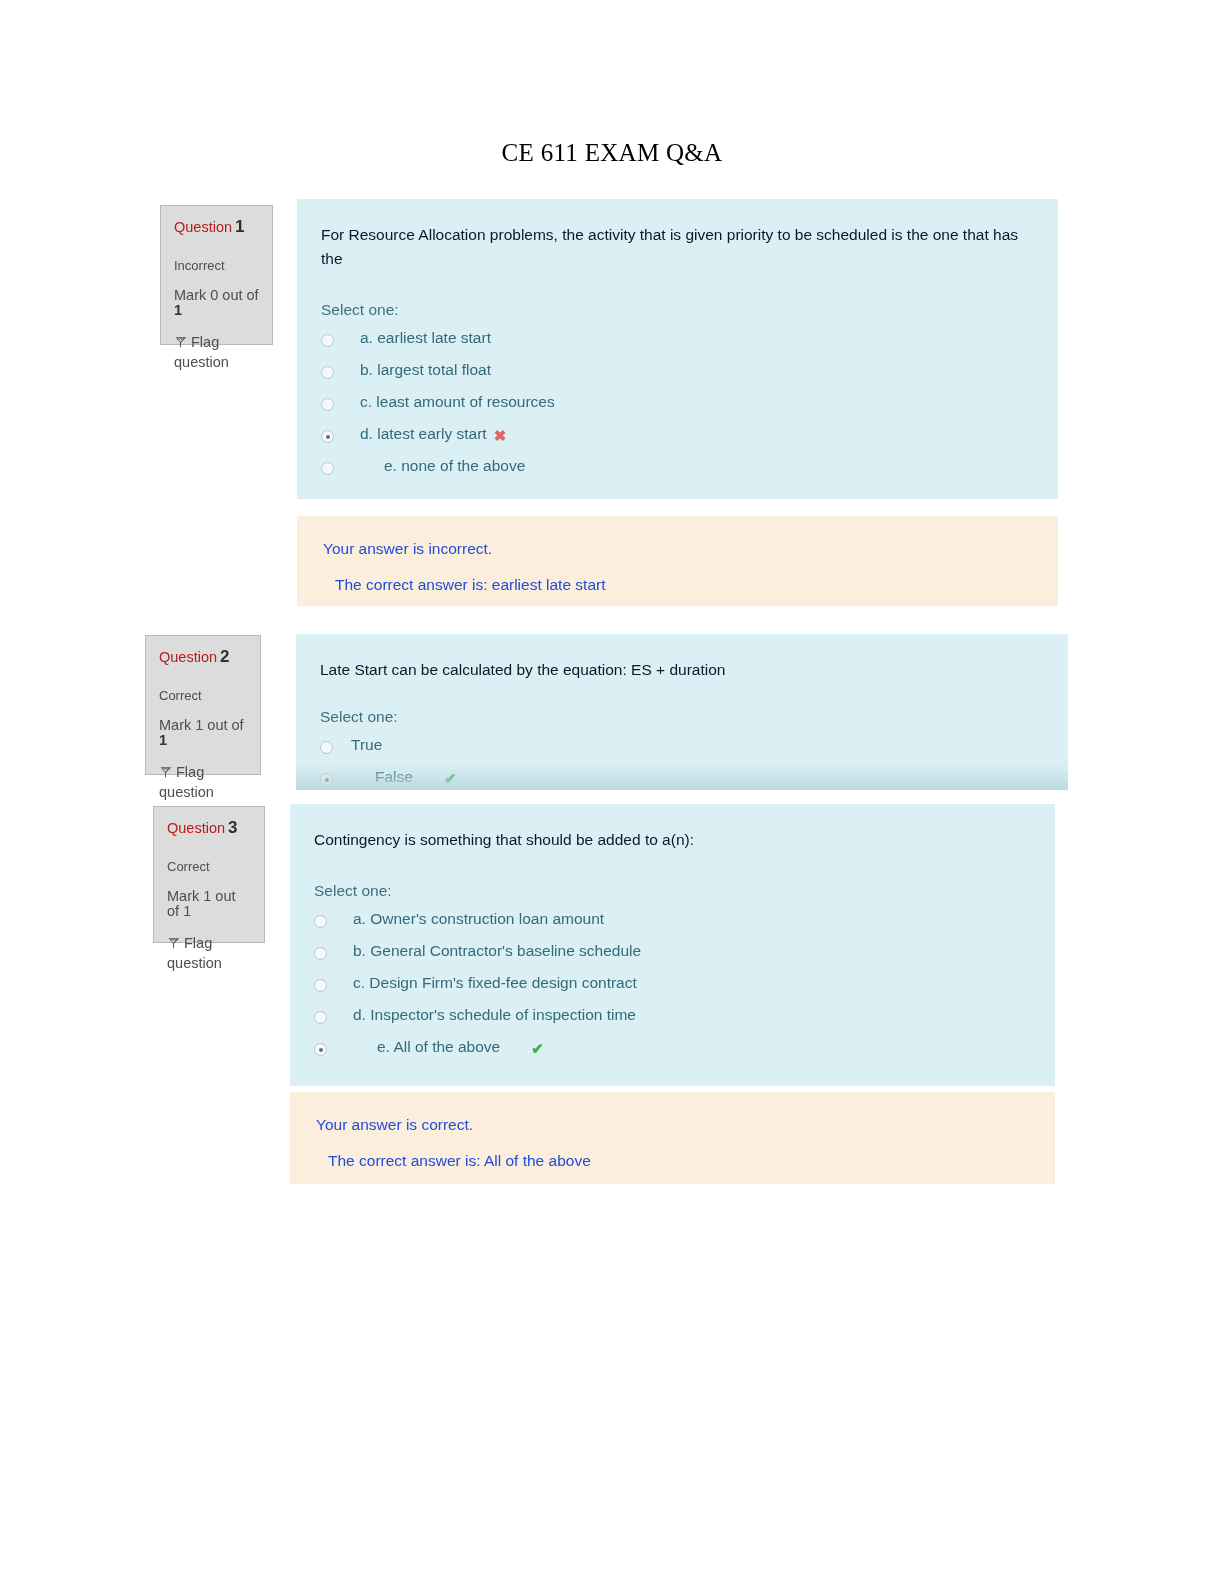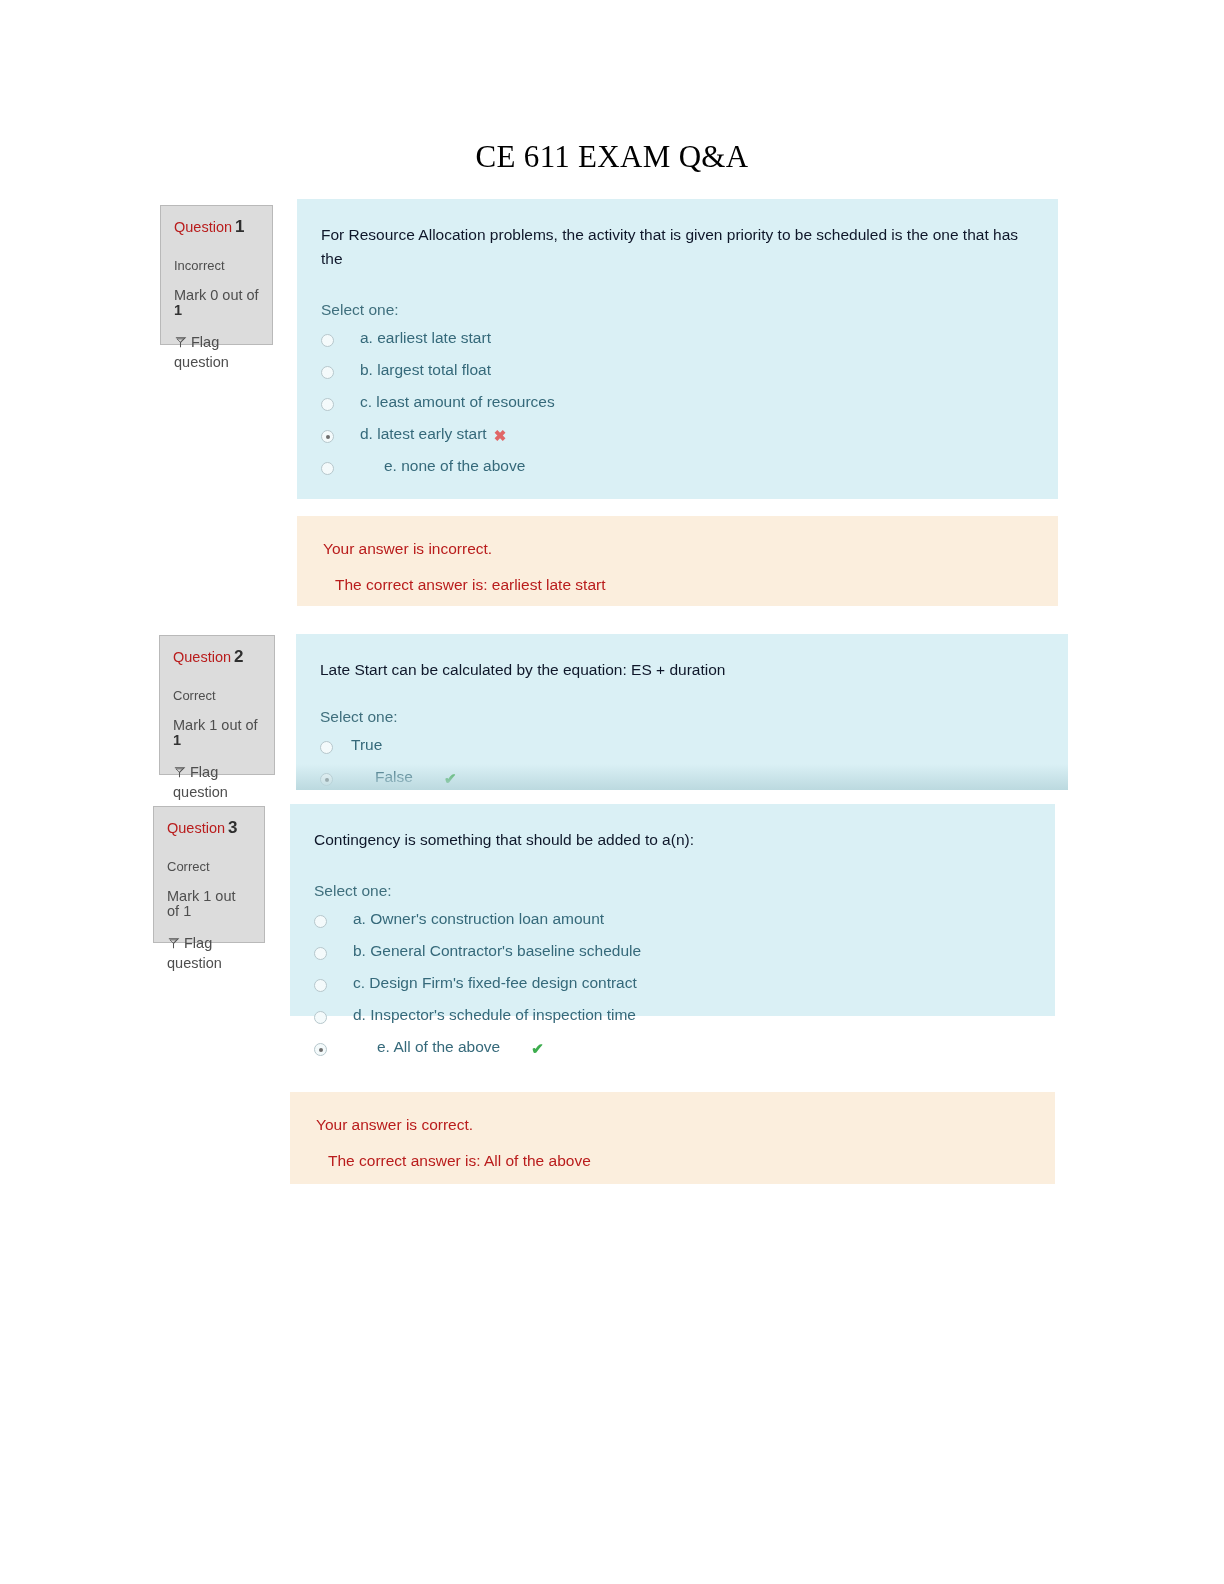--- a/index.html
+++ b/index.html
@@ -15,21 +15,21 @@
     overflow: hidden;
   }
 
   .page-title {
     position: absolute;
     top: 139px;
     left: 0;
     width: 1224px;
     text-align: center;
     font-family: "Liberation Serif", serif;
-    font-size: 31px;
+    font-size: 25px;
     color: #000000;
     letter-spacing: 0.3px;
   }
 
   
   .qinfo {
     position: absolute;
     background: #dcdcdc;
     border: 1px solid #b9b9b9;
     box-sizing: border-box;
@@ -122,21 +122,21 @@
   }
   .mark.wrong { color: #e06666; }
   .mark.right { color: #3dad4e; }
 
   
   .feedback {
     position: absolute;
     background: #fbeedd;
     box-sizing: border-box;
     padding: 24px 26px;
-    color: #b91c1c;
+    color: #1d4ed8;
     font-size: 15.5px;
   }
   .feedback p { margin: 0 0 18px 0; }
   .feedback p:last-child { margin: 12px; }
 
   
   .cut-fade {
     position: absolute;
     left: 0; right: 0; bottom: 0;
     height: 26px;
@@ -191,21 +191,21 @@
       <span class="atext">e. none of the above</span>
     </li>
   </ul>
 </div>
 
 <div class="feedback" style="left:297px; top:516px; width:761px; height:90px;">
   <p>Your answer is incorrect.</p>
   <p>The correct answer is: earliest late start</p>
 </div>
 
-<div class="qinfo" style="left:159px; top:635px; width:116px; height:140px;">
+<div class="qinfo" style="left:145px; top:635px; width:116px; height:140px;">
   <div class="row">
     <span class="qnum-label">Question</span><span class="qnum-value">2</span>
   </div>
   <div class="row state">Correct</div>
   <div class="row grade"><span>Mark 1 out of </span><b>1</b></div>
   <div class="row">
     <span class="flag-icon">
       <svg viewBox="0 0 14 14" width="13" height="13">
           <path d="M2,2 L12,2 L7,7 L7,12" fill="none" stroke="#555" stroke-width="1.1"></path>
           <path d="M3.2,3.1 L10.6,3.1 L6.9,6.8 Z" fill="none" stroke="#555" stroke-width="0.9"></path>
@@ -240,21 +240,21 @@
   <div class="row">
     <span class="flag-icon">
       <svg viewBox="0 0 14 14" width="13" height="13">
           <path d="M2,2 L12,2 L7,7 L7,12" fill="none" stroke="#555" stroke-width="1.1"></path>
           <path d="M3.2,3.1 L10.6,3.1 L6.9,6.8 Z" fill="none" stroke="#555" stroke-width="0.9"></path>
         </svg>
     </span><span class="flag" style="display:inline">Flag question</span>
   </div>
 </div>
 
-<div class="qcontent" style="left:290px; top:804px; width:765px; height:212px;">
+<div class="qcontent" style="left:290px; top:804px; width:765px; height:282px;">
   <p class="qtext">Contingency is something that should be added to a(n):</p>
   <div class="select-one">Select one:</div>
   <ul class="answers">
     <li class="answer">
       <span class="radio"></span>
       <span class="atext">a. Owner's construction loan amount</span>
     </li>
     <li class="answer">
       <span class="radio"></span>
       <span class="atext">b. General Contractor's baseline schedule</span>

